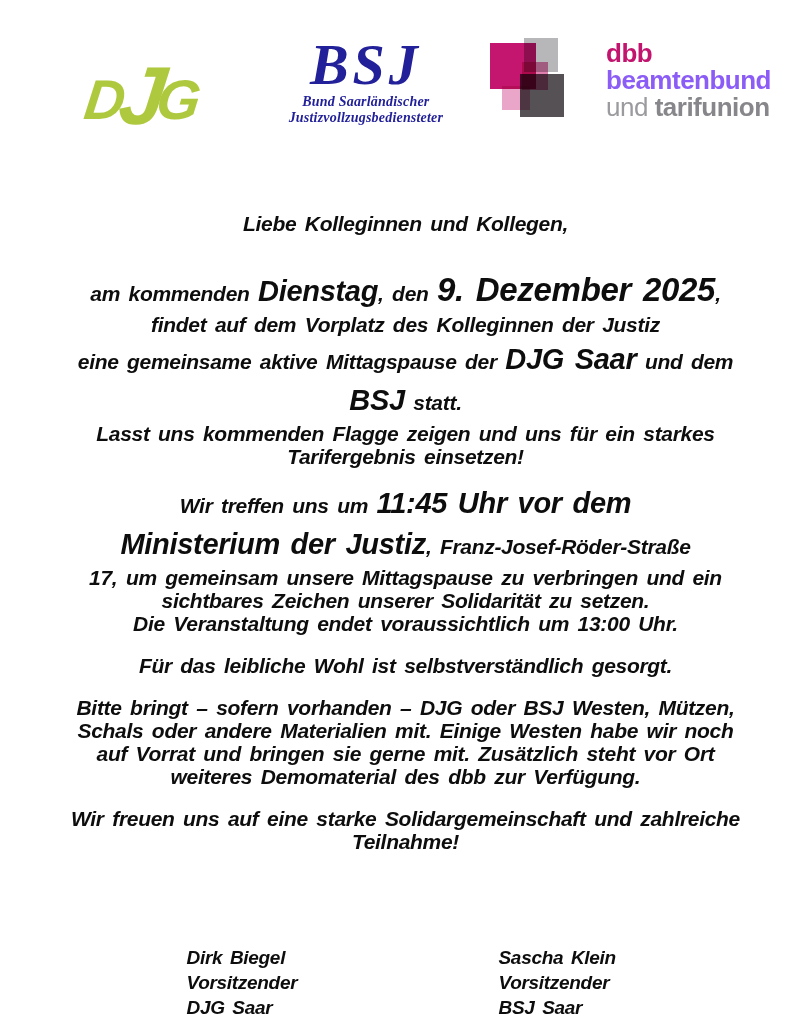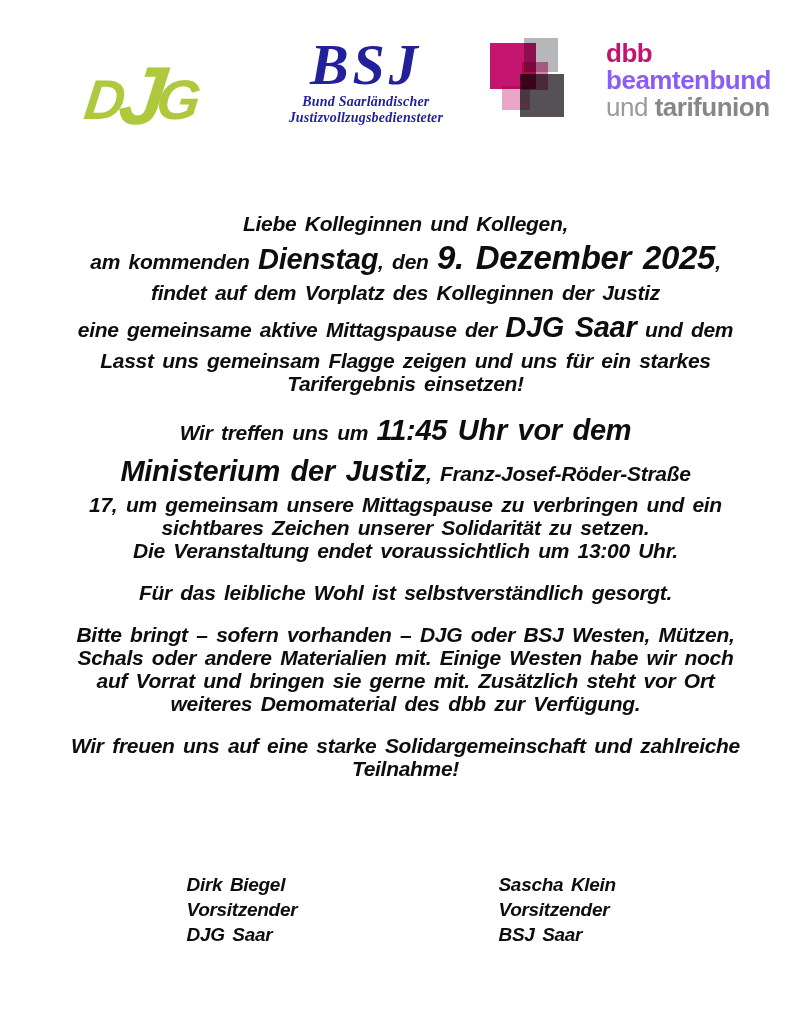--- a/index.html
+++ b/index.html
@@ -83,21 +83,21 @@
     line-height: 23px;
     word-spacing: 0.14em;
     letter-spacing: -0.3px;
   }
   .lg { font-size: 29px; }
   .xl { font-size: 33px; }
   .big-line { line-height: 38px; }
   .prewrap { white-space: pre-line; }
 
   .salutation   { margin-top: 80px; }
-  .date-line    { margin-top: 4px; }
+  .date-line    { margin-top: 36px; }
   .eine-line    { margin-top: 4px; }
   .meeting      { margin-top: 16px; }
   .catering     { margin-top: 19px; }
   .materials    { margin-top: 19px; }
   .closing      { margin-top: 19px; }
 
   .signatures {
     display: flex;
     margin-top: 92px;
     padding-left: 155px;
@@ -151,22 +151,25 @@
     <div class="date-line big-line">
       <span>am kommenden </span><span class="lg">Dienstag</span><span>, den </span><span class="xl">9. Dezember 2025</span><span>,</span>
     </div>
 
     <div>findet auf dem Vorplatz des Kolleginnen der Justiz</div>
 
     <div class="eine-line big-line">
       <span>eine gemeinsame aktive Mittagspause der </span><span class="lg">DJG Saar</span><span> und dem</span>
     </div>
 
-
-    <div class="prewrap">Lasst uns gemeinsam Flagge zeigen und uns für ein starkes
+    <div class="big-line">
+      <span class="lg">BSJ</span><span> statt.</span>
+    </div>
+
+    <div class="prewrap">Lasst uns kommenden Flagge zeigen und uns für ein starkes
 Tarifergebnis einsetzen!</div>
 
     <div class="meeting">
       <div class="big-line">
         <span>Wir treffen uns um </span><span class="lg">11:45 Uhr vor dem</span>
       </div>
       <div class="big-line">
         <span class="lg">Ministerium der Justiz</span><span>, Franz-Josef-Röder-Straße</span>
       </div>
       <div>17, um gemeinsam unsere Mittagspause zu verbringen und ein</div>

